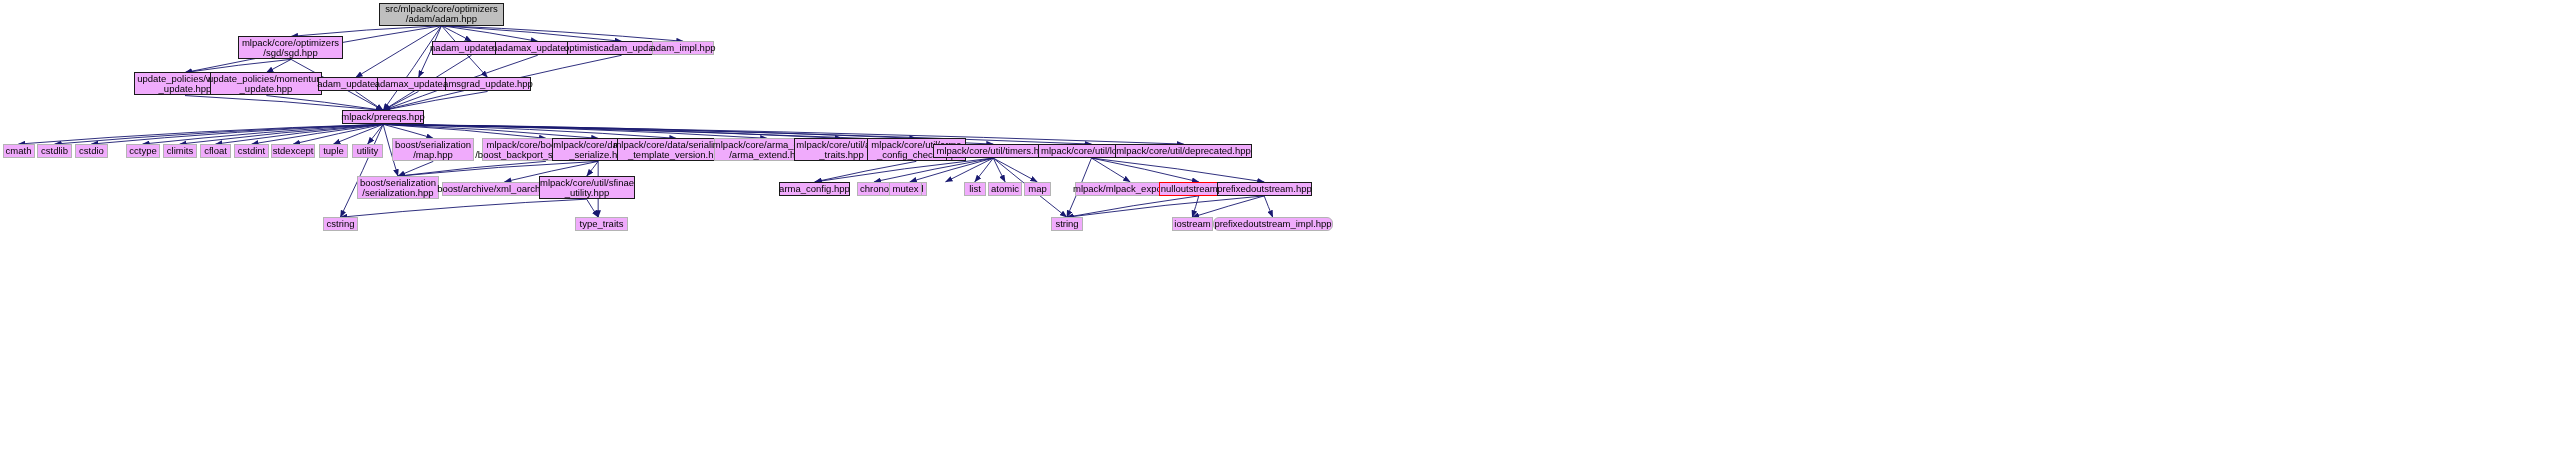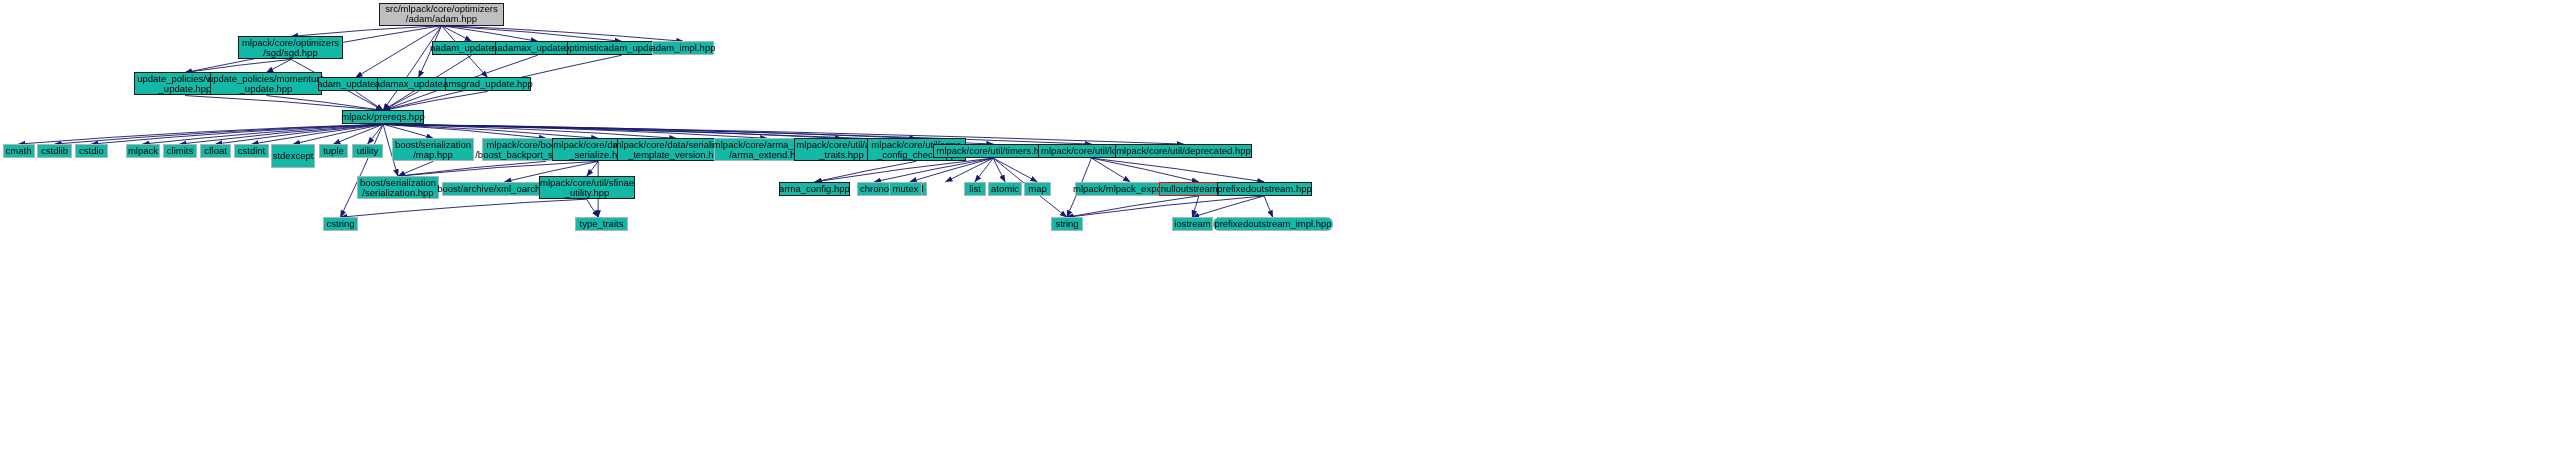--- a/index.html
+++ b/index.html
@@ -14,21 +14,21 @@
   .node{
     position:absolute;
     box-sizing:border-box;
     display:flex;
     align-items:center;
     justify-content:center;
     text-align:center;
     line-height:1.05;
     font-size:9.5px;
     color:#000000;
-    background:#14b8a6;
+    background:#f0abfc;
     border:0.8px solid #b4b4b4;
     white-space:pre-line;
     padding:0.8px 2.5px;
     z-index:5;
   }
   .node.strong{border:0.8px solid #1a1a1a;}
   .node.root{background:#bfbfbf;border:0.8px solid #1a1a1a;}
   .node.redborder{border:0.8px solid #ff0000;}
 </style>
 </head>
@@ -123,25 +123,25 @@
 _update.hpp</div>
     <div class="node strong" style="left: 210px; top: 72px; width: 112px; height: 23px;">update_policies/momentum
 _update.hpp</div>
     <div class="node strong" style="left: 318px; top: 77px; width: 75px; height: 14px;">adam_update.hpp</div>
     <div class="node strong" style="left: 377px; top: 77px; width: 82px; height: 14px;">adamax_update.hpp</div>
     <div class="node strong" style="left: 445px; top: 77px; width: 86px; height: 14px;">amsgrad_update.hpp</div>
     <div class="node strong" style="left: 342px; top: 110px; width: 82px; height: 14px;">mlpack/prereqs.hpp</div>
     <div class="node" style="left: 2.5px; top: 144px; width: 32px; height: 14px;">cmath</div>
     <div class="node" style="left: 37px; top: 144px; width: 35px; height: 14px;">cstdlib</div>
     <div class="node" style="left: 75px; top: 144px; width: 33px; height: 14px;">cstdio</div>
-    <div class="node" style="left: 126px; top: 144px; width: 34px; height: 14px;">mlpack</div>
+    <div class="node" style="left: 126px; top: 144px; width: 34px; height: 14px;">cctype</div>
     <div class="node" style="left: 163px; top: 144px; width: 34px; height: 14px;">climits</div>
     <div class="node" style="left: 200px; top: 144px; width: 31px; height: 14px;">cfloat</div>
     <div class="node" style="left: 234px; top: 144px; width: 35px; height: 14px;">cstdint</div>
-    <div class="node" style="left: 271px; top: 144px; width: 44px; height: 24px;">stdexcept</div>
+    <div class="node" style="left: 271px; top: 144px; width: 44px; height: 14px;">stdexcept</div>
     <div class="node" style="left: 319px; top: 144px; width: 29px; height: 14px;">tuple</div>
     <div class="node" style="left: 352px; top: 144px; width: 31px; height: 14px;">utility</div>
     <div class="node" style="left: 392px; top: 138px; width: 82px; height: 23px;">boost/serialization
 /map.hpp</div>
     <div class="node" style="left: 482px; top: 138px; width: 128px; height: 23px;">mlpack/core/boost_backport
 /boost_backport_serialization.hpp</div>
     <div class="node strong" style="left: 552px; top: 138px; width: 93px; height: 23px;">mlpack/core/data/has
 _serialize.hpp</div>
     <div class="node strong" style="left: 617px; top: 138px; width: 118px; height: 23px;">mlpack/core/data/serialization
 _template_version.hpp</div>

